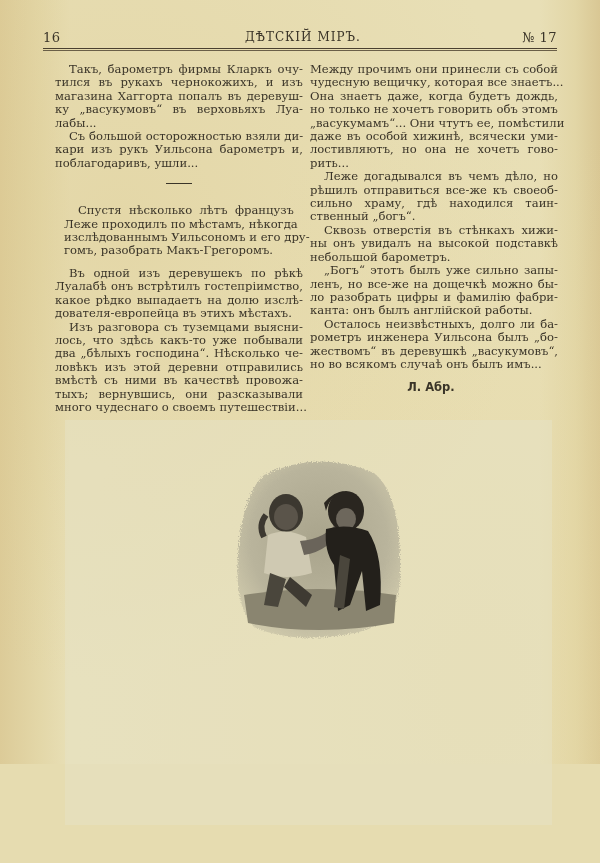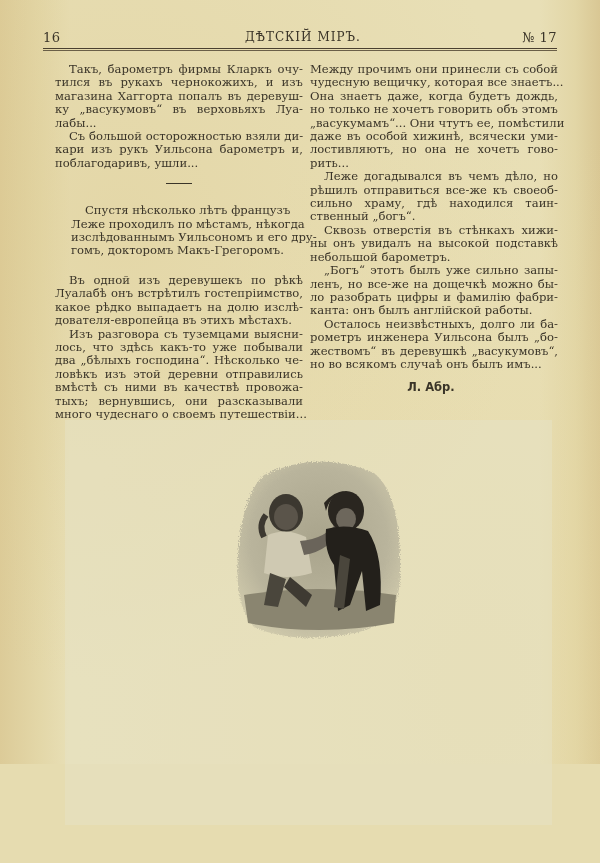--- a/index.html
+++ b/index.html
@@ -70,25 +70,25 @@
       <span class="line">магазина Хаггорта попалъ въ деревуш-</span>
       <span class="line">ку „васукумовъ“ въ верховьяхъ Луа-</span>
       <span class="line last">лабы...</span>
     </p>
     <p style="margin:0">
       <span class="line indent">Съ большой осторожностью взяли ди-</span>
       <span class="line">кари изъ рукъ Уильсона барометръ и,</span>
       <span class="line last">поблагодаривъ, ушли...</span>
     </p>
     <span class="sep"></span>
-    <p style="margin:16px">
+    <p style="margin:9px">
       <span class="line indent">Спустя нѣсколько лѣтъ французъ</span>
       <span class="line">Леже проходилъ по мѣстамъ, нѣкогда</span>
       <span class="line">изслѣдованнымъ Уильсономъ и его дру-</span>
-      <span class="line last">гомъ, докторомъ Макъ-Грегоромъ.</span>
+      <span class="line last">гомъ, разобрать Макъ-Грегоромъ.</span>
     </p>
     <p style="margin:0">
       <span class="line indent">Въ одной изъ деревушекъ по рѣкѣ</span>
       <span class="line">Луалабѣ онъ встрѣтилъ гостепріимство,</span>
       <span class="line">какое рѣдко выпадаетъ на долю изслѣ-</span>
       <span class="line last">дователя-европейца въ этихъ мѣстахъ.</span>
     </p>
     <p style="margin:0">
       <span class="line indent">Изъ разговора съ туземцами выясни-</span>
       <span class="line">лось, что здѣсь какъ-то уже побывали</span>

